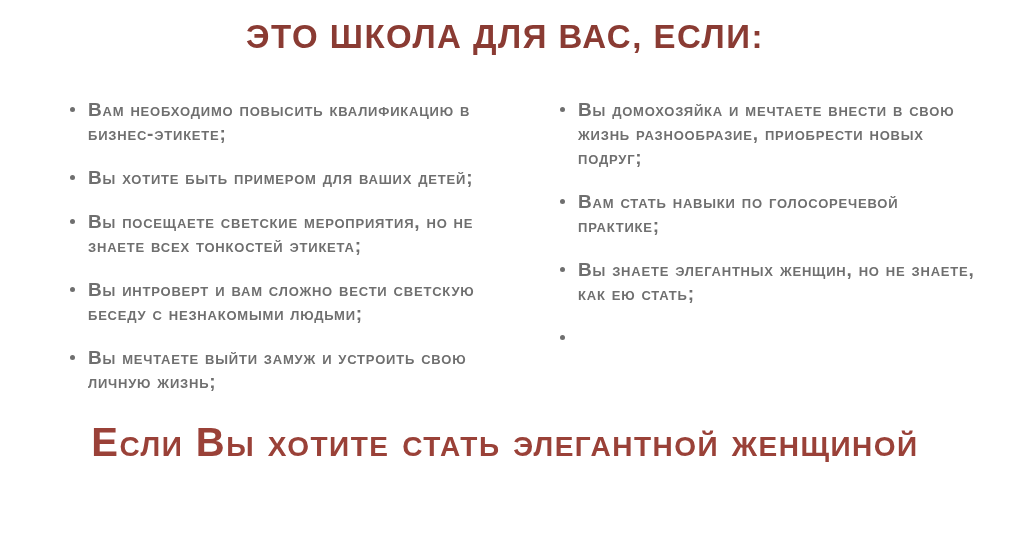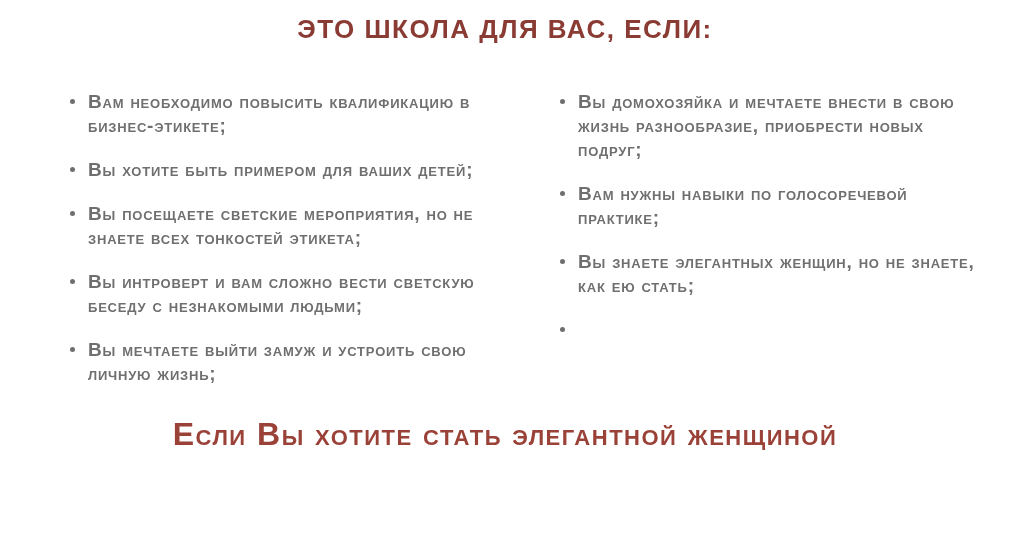--- a/index.html
+++ b/index.html
@@ -19,24 +19,24 @@
     overflow: hidden;
     background: var(--background-color);
     font-family: "Liberation Sans", sans-serif;
   }
   .page {
     width: 100%;
     height: 100%;
     padding-top: 14px;
   }
   .section-title {
-    margin: 0;
+    margin: 8px;
     text-align: center;
     color: var(--heading-color);
-    font-size: 26px;
+    font-size: 33px;
     font-weight: 700;
     letter-spacing: 1.5px;
     line-height: 30px;
   }
   .columns {
     display: flex;
     gap: 74px;
     margin: 46px 38px 0 70px;
   }
   .criteria-list {
@@ -64,21 +64,21 @@
     top: 9px;
     width: 5px;
     height: 5px;
     border-radius: 50%;
     background: var(--body-text-color);
   }
   .footer-heading {
     margin: 32px 10px 0;
     text-align: center;
     color: var(--footer-heading-color);
-    font-size: 32px;
+    font-size: 40px;
     font-weight: 700;
     font-variant: small-caps;
     letter-spacing: 1.5px;
     line-height: 32px;
   }
 </style>
 </head>
 <body>
 
 <div class="page">
@@ -88,21 +88,21 @@
   <div class="columns">
     <ul class="criteria-list">
         <li><span class="dot"></span><span>Вам необходимо повысить квалификацию в бизнес-этикете;</span></li>
         <li><span class="dot"></span><span>Вы хотите быть примером для ваших детей;</span></li>
         <li><span class="dot"></span><span>Вы посещаете светские мероприятия, но не знаете всех тонкостей этикета;</span></li>
         <li><span class="dot"></span><span>Вы интроверт и вам сложно вести светскую беседу с незнакомыми людьми;</span></li>
         <li><span class="dot"></span><span>Вы мечтаете выйти замуж и устроить свою личную жизнь;</span></li>
       </ul>
     <ul class="criteria-list">
         <li><span class="dot"></span><span>Вы домохозяйка и мечтаете внести в свою жизнь разнообразие, приобрести новых подруг;</span></li>
-        <li><span class="dot"></span><span>Вам нужны навыки по голосоречевой практике;</span></li>
+        <li><span class="dot"></span><span>Вам стать навыки по голосоречевой практике;</span></li>
         <li><span class="dot"></span><span>Вы знаете элегантных женщин, но не знаете, как ею стать;</span></li>
         <li><span class="dot"></span></li>
       </ul>
   </div>
 
   <h2 class="footer-heading">Если Вы хотите стать элегантной женщиной</h2>
 
 </div>
 
 </body></html>

